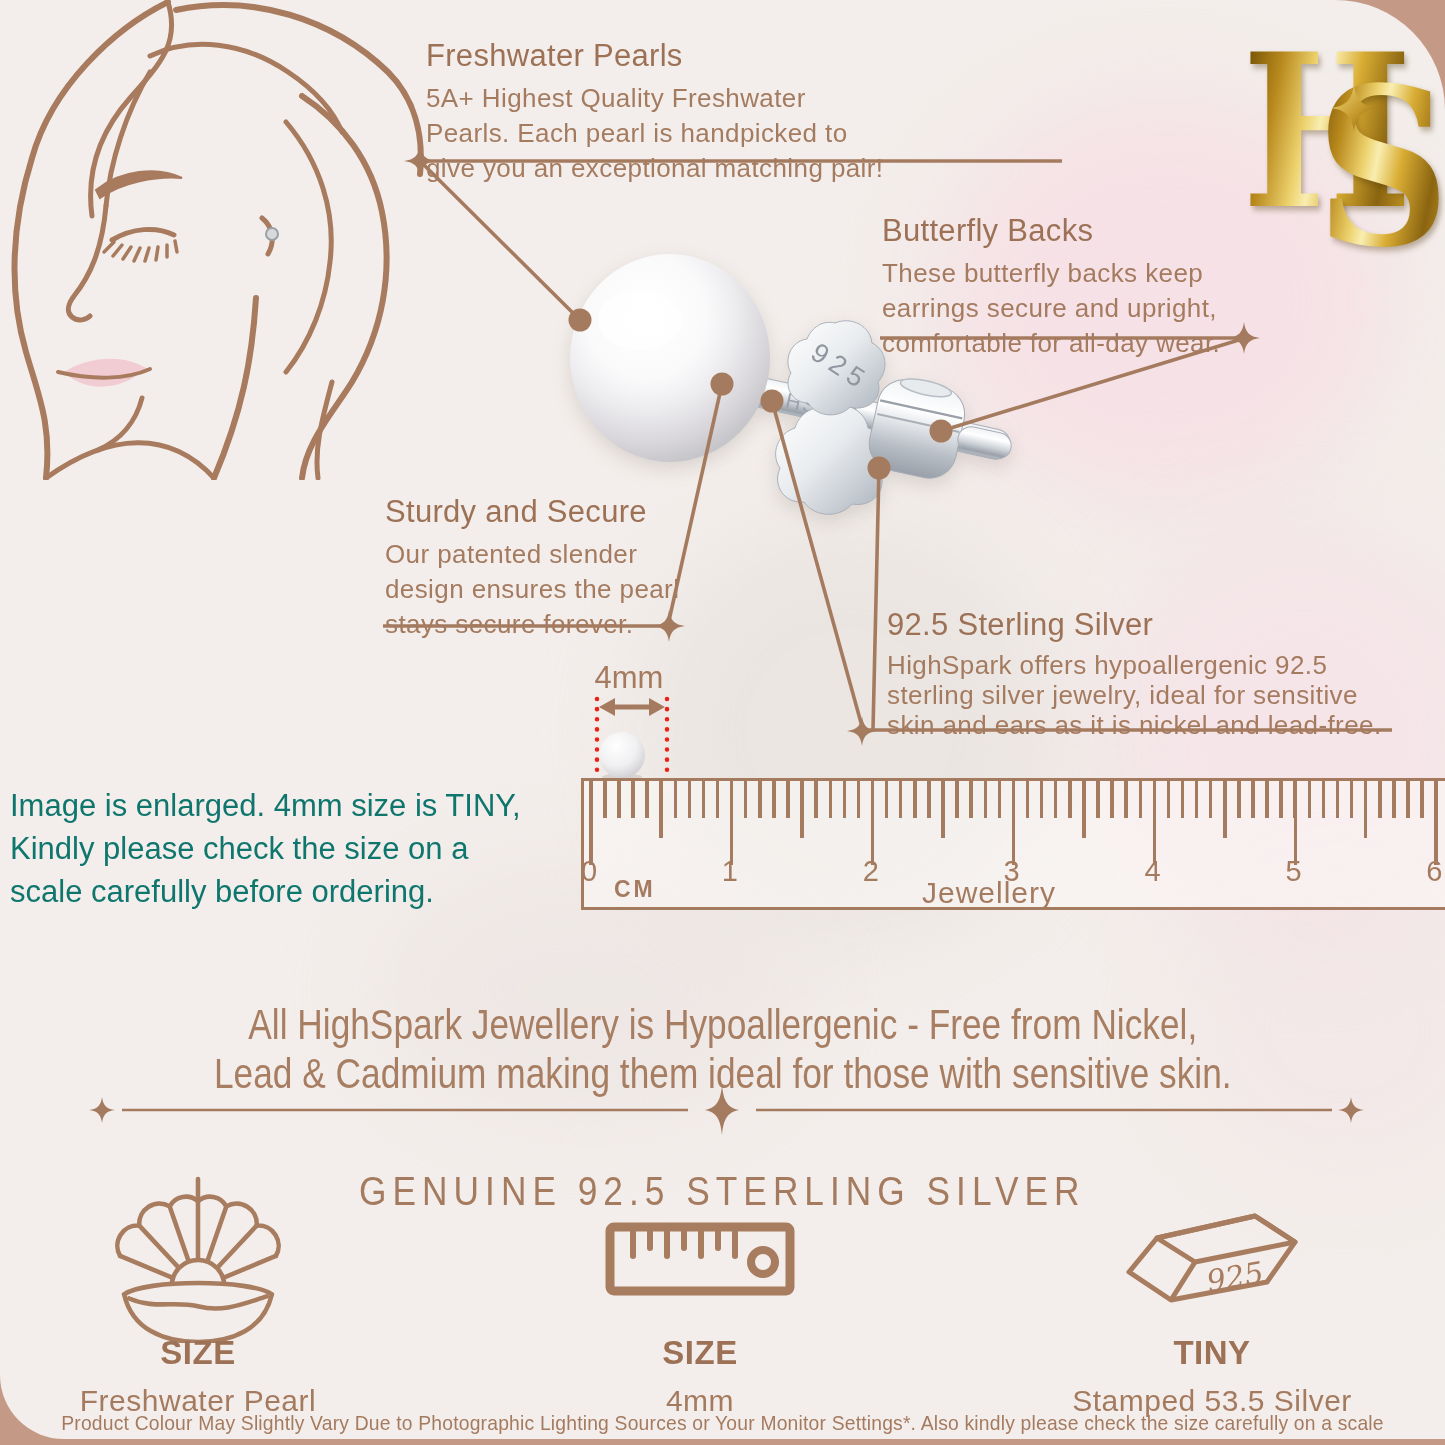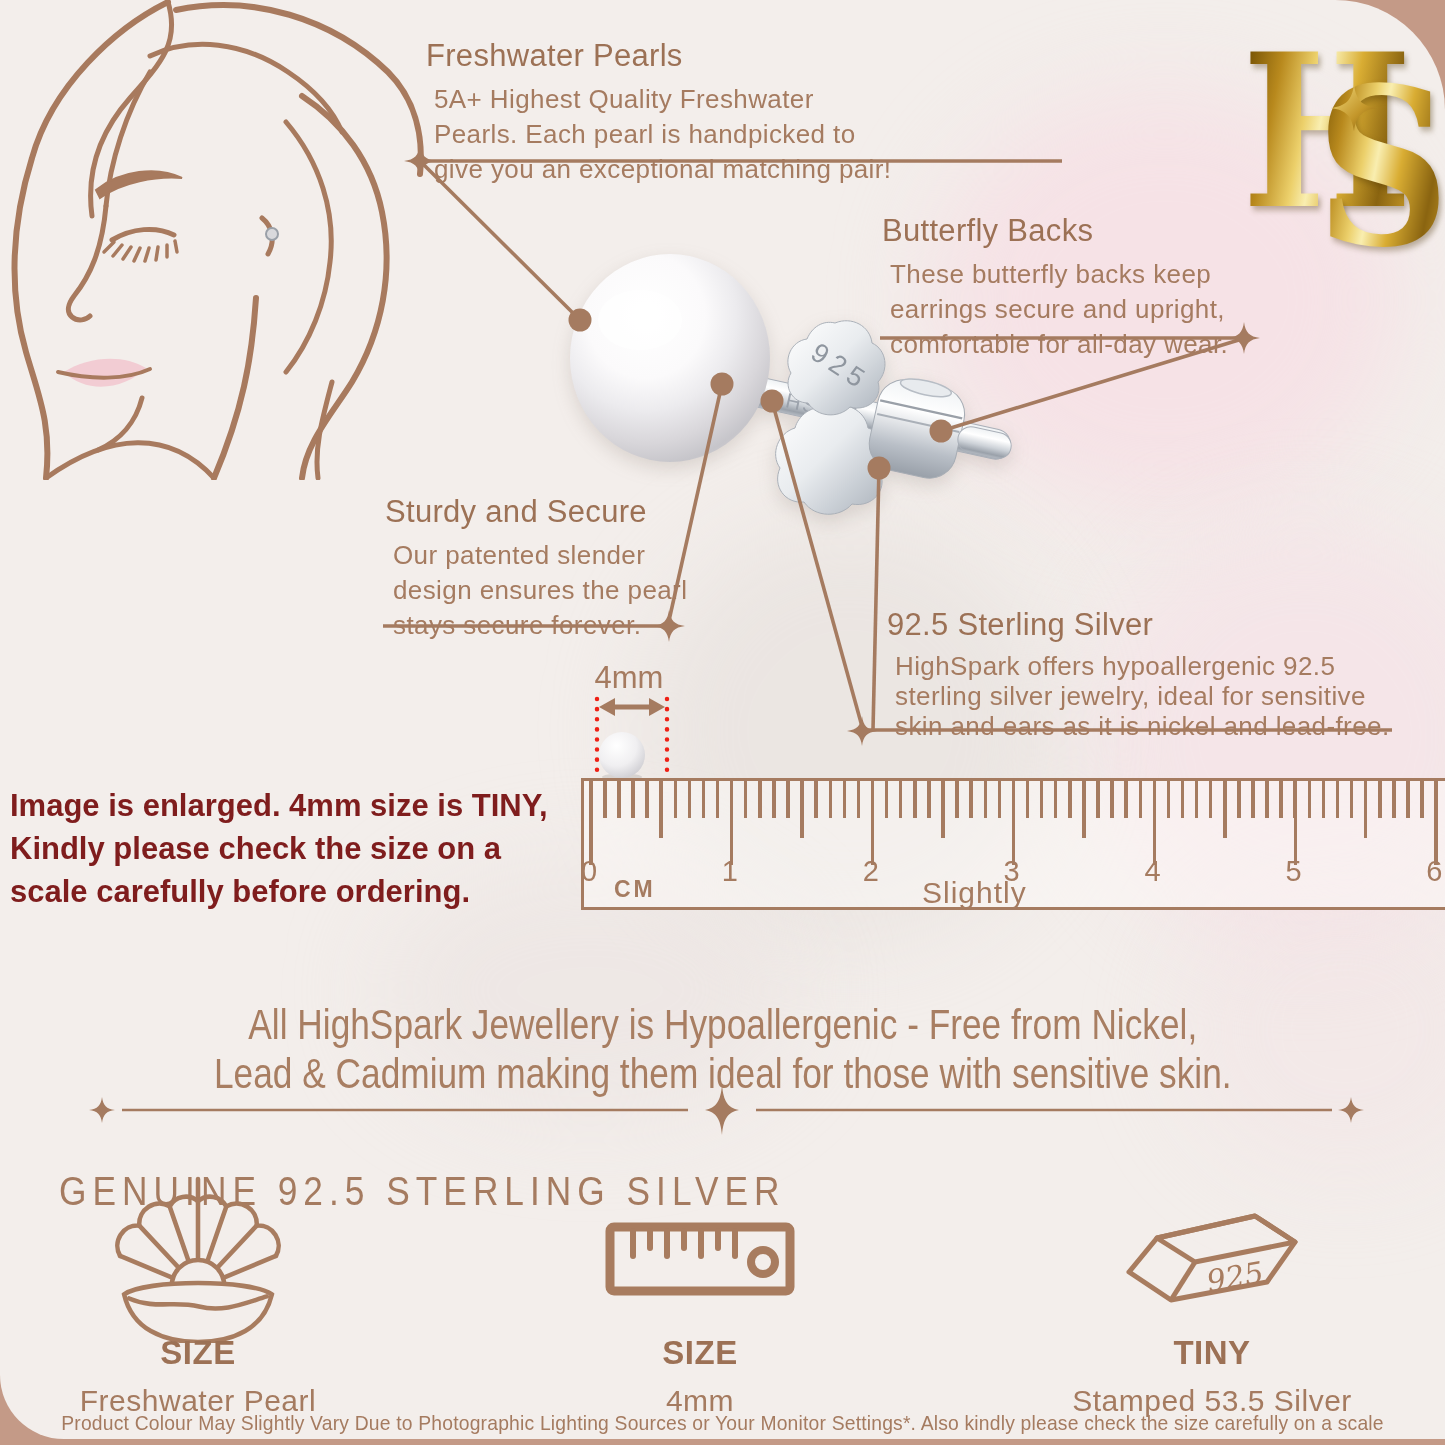--- a/index.html
+++ b/index.html
@@ -9,51 +9,51 @@
         border-radius:0 110px 0 64px;overflow:hidden;}
   .blob{position:absolute;border-radius:50%;filter:blur(46px);}
   .blob.b1{left:930px;top:90px;width:470px;height:420px;background:rgba(247,220,227,.65);}
   .blob.b2{left:1090px;top:520px;width:430px;height:430px;background:rgba(246,222,229,.55);}
   .blob.b3{left:640px;top:520px;width:420px;height:420px;background:rgba(228,221,218,.5);}
   .blob.b4{left:1180px;top:880px;width:330px;height:300px;background:rgba(243,224,228,.4);}
   .blob.b5{left:380px;top:860px;width:420px;height:260px;background:rgba(233,226,223,.5);}
 
   .callout{position:absolute;color:#a57b60;}
   .callout h3{margin:0 0 7px 0;font-size:31px;font-weight:normal;color:#9c7155;letter-spacing:.3px;}
-  .callout p{margin:8px;font-size:26px;line-height:35px;white-space:pre-line;letter-spacing:.4px;}
+  .callout p{margin:0;font-size:26px;line-height:35px;white-space:pre-line;letter-spacing:.4px;}
   .callout.silver p{line-height:30px;}
 
   .logo{position:absolute;left:1230px;top:0;width:215px;height:260px;}
   .logo-letter{position:absolute;font-family:"DejaVu Serif",serif;font-weight:bold;line-height:1;
         background:linear-gradient(103deg,#7a5606 6%,#b8891d 22%,#ecd06b 38%,#f9eeb0 46%,#d9ad33 60%,#8a6410 80%,#c79a28 97%);
         -webkit-background-clip:text;background-clip:text;color:transparent;
         transform:scaleX(.85);transform-origin:left top;
         filter:drop-shadow(3px 4px 3px rgba(70,45,0,.35));}
   .logo-h{left:12px;top:26px;font-size:212px;}
   .logo-s{left:86px;top:58px;font-size:218px;}
   .logo-sparkle{position:absolute;left:96px;top:80px;}
 
   .size-label{position:absolute;left:584px;top:660px;width:90px;text-align:center;
         font-size:31px;color:#a57b60;font-weight:500;}
   .warning{position:absolute;left:10px;top:784px;width:600px;font-size:31px;line-height:43px;
-        color:#7f1d1d;white-space:pre-line;font-weight:bold;}
+        color:#0f766e;white-space:pre-line;}
 
   .ruler{position:absolute;left:581px;top:778px;width:872px;height:132px;
         border:3px solid #a57b60;border-right:none;background:rgba(255,252,250,.45);box-sizing:border-box;}
   .ticks{position:absolute;left:5px;right:0;top:0;}
   .ticks.mm{height:37px;background:repeating-linear-gradient(90deg,#a57b60 0 3.5px,transparent 3.5px 14.09px);}
   .ticks.half{height:57px;background:repeating-linear-gradient(90deg,#a57b60 0 3.5px,transparent 3.5px 70.45px);}
   .ticks.cm{height:84px;background:repeating-linear-gradient(90deg,#a57b60 0 3.5px,transparent 3.5px 140.9px);}
   .ruler .num{position:absolute;top:74px;transform:translateX(-50%);font-size:29px;color:#a57b60;}
   .ruler .unit{position:absolute;left:30px;top:95px;font-size:23px;letter-spacing:3px;color:#a57b60;font-weight:bold;}
   .ruler .brand{position:absolute;left:338px;top:95px;font-size:30px;letter-spacing:1px;color:#a57b60;}
 
   .hypo{position:absolute;left:0;right:0;top:1000px;text-align:center;color:#a87e62;}
   .hypo span{display:inline-block;transform:scaleX(.84);font-size:42px;line-height:49px;white-space:pre-line;}
-  .genuine{position:absolute;left:0;right:0;top:1168px;color:#a57b60;}
+  .genuine{position:absolute;left:0;right:0;top:1168px;text-align:center;color:#a57b60;}
   .genuine span{display:inline-block;transform:scaleX(.86);font-size:41px;font-weight:500;letter-spacing:7px;}
 
   .spec{position:absolute;top:1190px;width:360px;text-align:center;color:#a57b60;}
   .spec .iconbox{height:138px;display:flex;align-items:center;justify-content:center;}
   .spec .label{font-size:33px;font-weight:bold;color:#9c7155;margin-top:6px;letter-spacing:.5px;}
   .spec .value{font-size:30px;margin-top:12px;letter-spacing:.5px;}
   .spec.stone{left:18px;} .spec.size{left:520px;} .spec.metal{left:1032px;}
 
   .footnote{position:absolute;left:0;right:0;top:1411px;text-align:center;color:#a57b60;}
   .footnote span{display:inline-block;transform:scaleX(.92);font-size:21px;letter-spacing:.2px;}
@@ -269,21 +269,21 @@
       <div class="ticks half"></div>
       <div class="ticks cm"></div>
       <span class="num" style="left:5px;">0</span>
       <span class="num" style="left:145.9px;">1</span>
       <span class="num" style="left:286.8px;">2</span>
       <span class="num" style="left:427.7px;">3</span>
       <span class="num" style="left:568.6px;">4</span>
       <span class="num" style="left:709.5px;">5</span>
       <span class="num" style="left:850.4px;">6</span>
       <span class="unit">CM</span>
-      <span class="brand">Slightly</span>
+      <span class="brand">Jewellery</span>
     </div>
 
     <div class="hypo">
       <span>All HighSpark Jewellery is Hypoallergenic - Free from Nickel,
 Lead &amp; Cadmium making them ideal for those with sensitive skin.</span>
     </div>
 
     <div class="genuine">
       <span>GENUINE 92.5 STERLING SILVER</span>
     </div>

